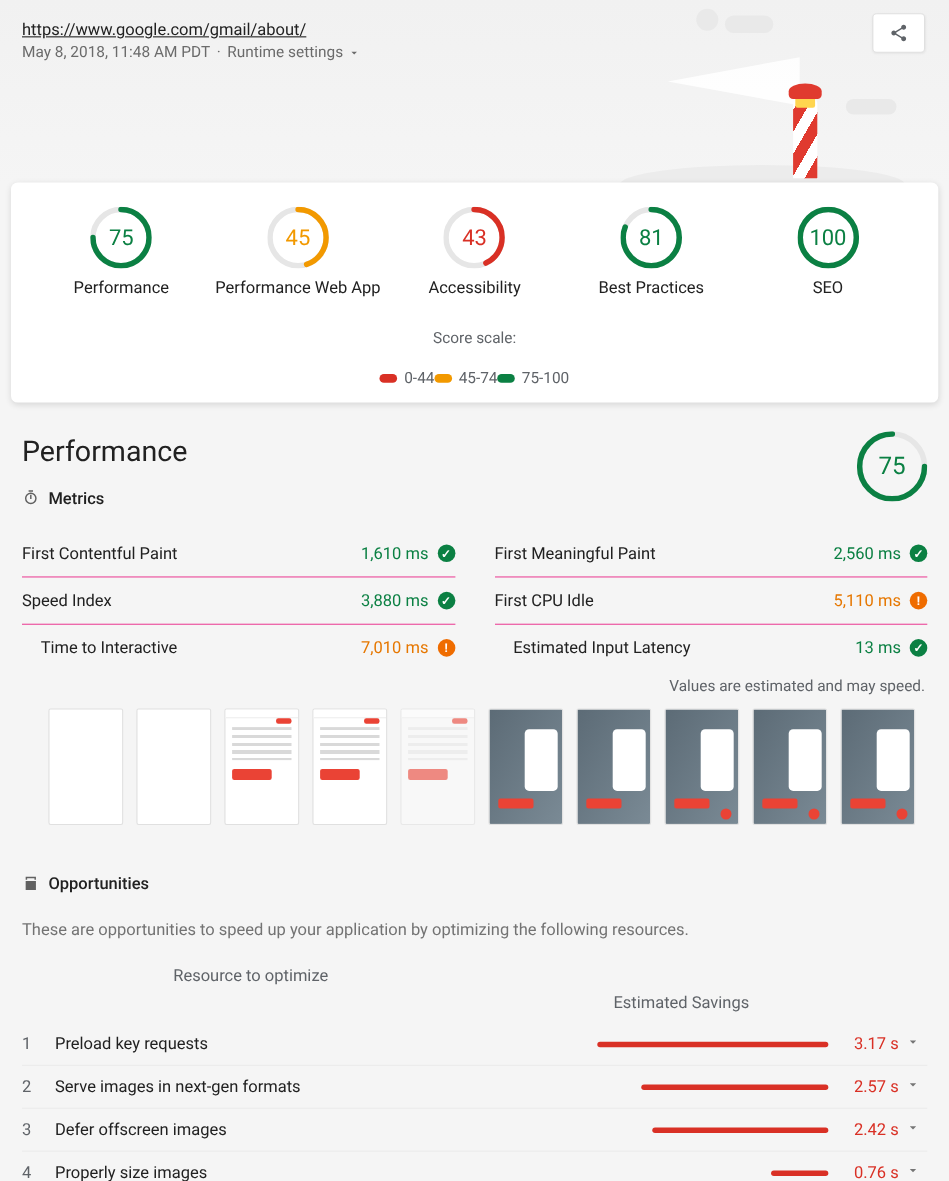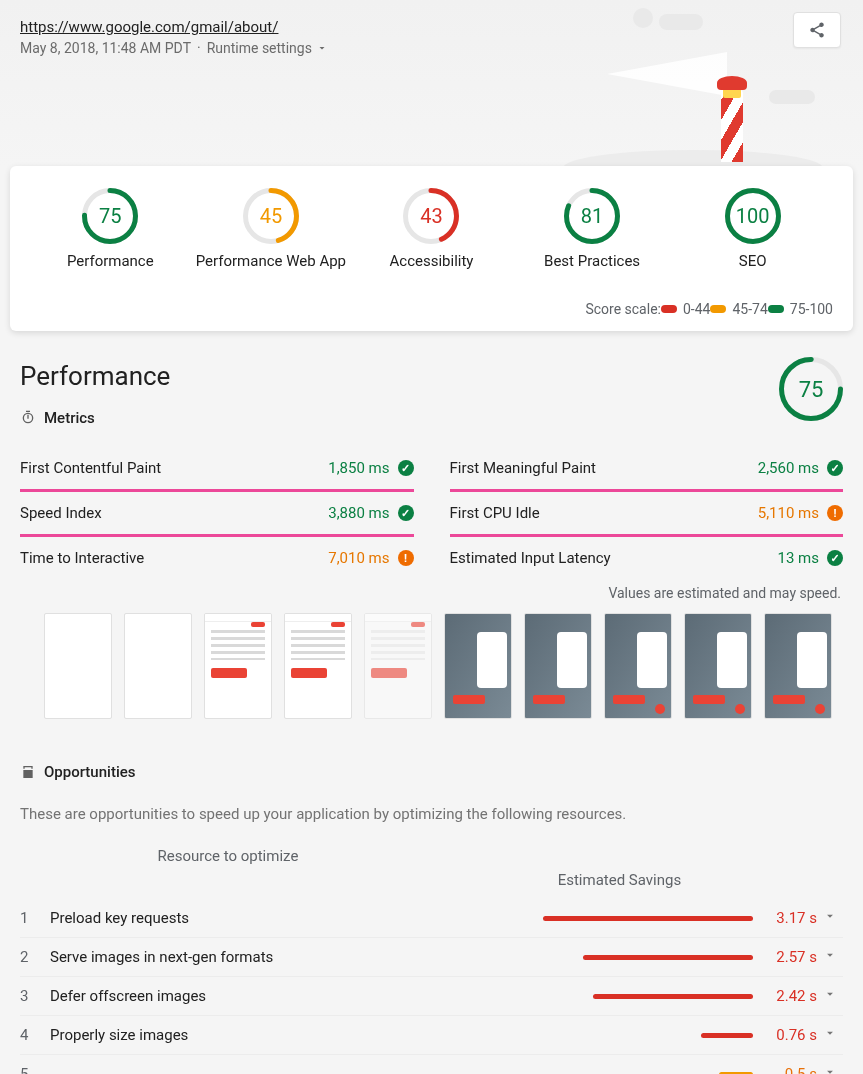--- a/index.html
+++ b/index.html
@@ -48,36 +48,36 @@
   }
   .gauges { display:flex; justify-content:space-around; }
   .gauge-item { text-align:center; width:160px; }
   .gauge-wrap { width:56px; height:56px; margin:0 auto 8px; position:relative; }
   .gauge-wrap svg { transform: rotate(-90deg); }
   .gauge-text { position:absolute; inset:0; display:flex; align-items:center; justify-content:center;
     font-size:20px; font-weight:400; }
   .gauge-label { font-size:15px; color:#212121; margin-top:6px; }
 
   .score-scale { text-align:right; color:#5f6368; font-size:14px; margin-top:30px;
-    display:flex; justify-content:flex-end; align-items:center; gap:0; }
+    display:flex; justify-content:flex-end; align-items:center; gap:20px;flex-direction:column; }
   .pill { display:inline-flex; align-items:center; gap:6px; }
   .dot { width:16px; height:8px; border-radius:4px; display:inline-block; }
 
   .section { padding: 30px 20px 10px 20px; }
   .section h1 { font-size:26px; font-weight:400; }
   .section .big-gauge { float:right; width:64px; height:64px; position:relative; margin-top:-4px;}
   .subhead { display:flex; align-items:center; gap:8px; color:#212121; font-weight:500;
     font-size:15px; margin-top:18px; margin-bottom:10px;}
   .sub-icon { width:16px; height:16px; color:#616161; display:inline-flex; align-items:center; justify-content:center;}
 
   .metrics { display:flex; gap:36px; padding: 0 20px; clear:both;}
   .metric-col { flex:1; }
   .metric-row { display:flex; justify-content:space-between; align-items:center;
-    padding:12px 0; border-bottom:3px solid #ec4899; font-size:15px;}
-  .metric-row:last-child { border-bottom:none; }
+    padding:12px 0; border-bottom:1px solid #ec4899; font-size:15px;}
+  .metric-row:last-child { border-bottom:none;margin-left:17px; }
   .metric-val { display:flex; align-items:center; gap:8px; font-weight:400;}
   .ok { color:#0b8043; }
   .warn { color:#e67700; }
   .badge { width:16px; height:16px; border-radius:50%; display:inline-flex;
     align-items:center; justify-content:center; color:#fff; font-size:11px; font-weight:700;}
   .badge.ok { background:#0b8043; }
   .badge.warn { background:#ef6c00; }
 
   .note { text-align:right; color:#5f6368; padding:6px 22px 12px; font-size:14px;}
 
@@ -220,21 +220,21 @@
     </span>
     <span>Metrics</span>
   </div>
 </div>
 
 <div class="metrics">
   <div class="metric-col" id="metrics-left">
       <div class="metric-row">
         <span>First Contentful Paint</span>
         <span class="metric-val ok">
-          <span>1,850 ms</span>
+          <span>1,610 ms</span>
           <span class="badge ok">✓</span>
         </span>
       </div>
       <div class="metric-row">
         <span>Speed Index</span>
         <span class="metric-val ok">
           <span>3,880 ms</span>
           <span class="badge ok">✓</span>
         </span>
       </div>

